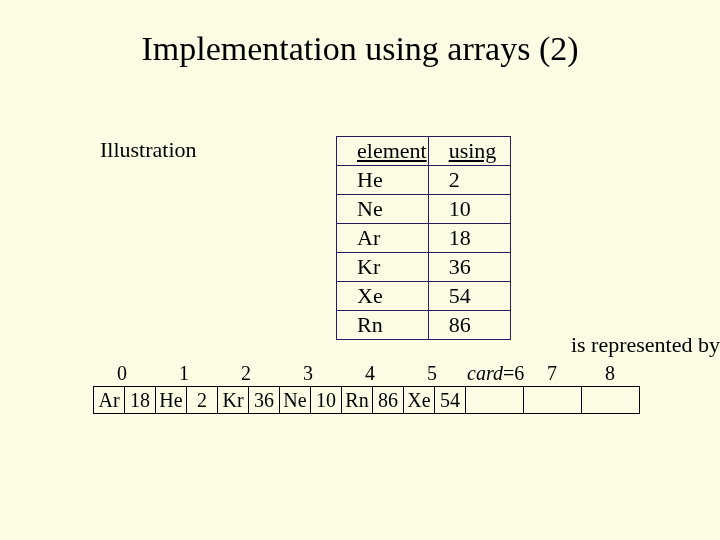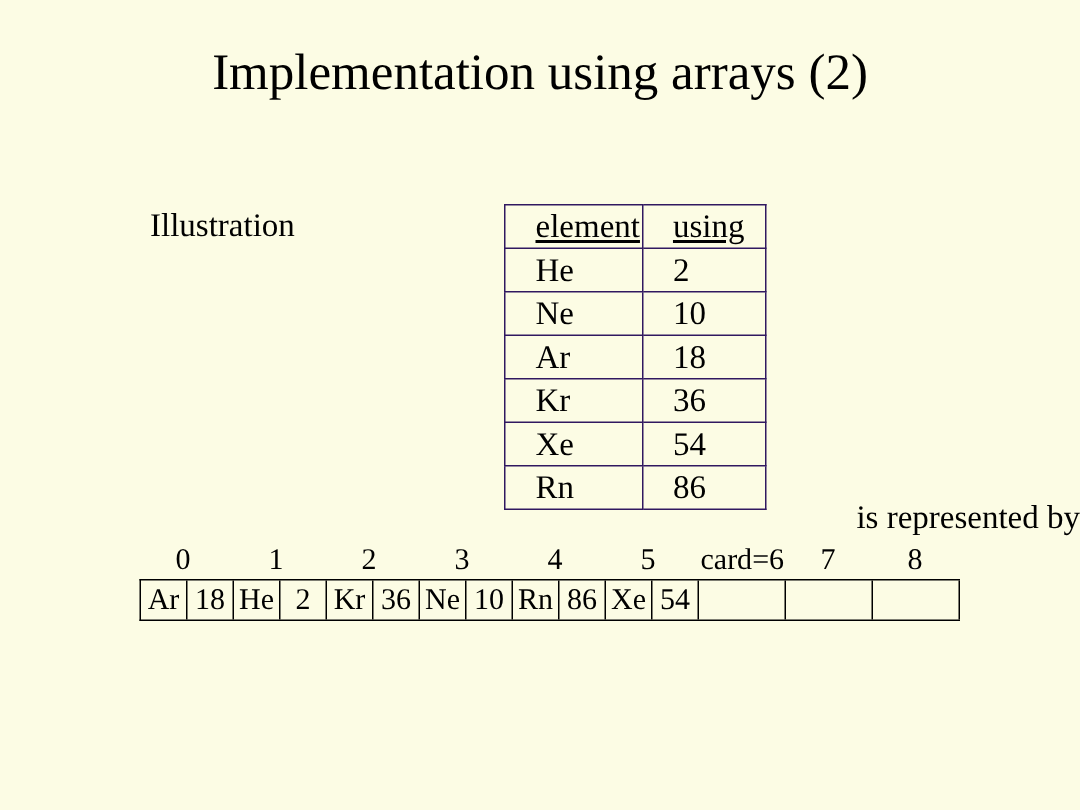--- a/index.html
+++ b/index.html
@@ -70,21 +70,21 @@
     top: 362px;
     left: 93px;
     font-size: 20px;
   }
   .arr-indices {
     position: relative;
     height: 22px;
     margin-bottom: 2px;
   }
   .idx { position: absolute; top: 0; }
-  .card-label { }
+  .card-label { font-style: italic; }
 
   .arr-cells {
     display: flex;
     border-top: 1px solid #000;
     border-bottom: 1px solid #000;
     border-left: 1px solid #000;
     height: 28px;
     box-sizing: border-box;
   }
   .cell {

